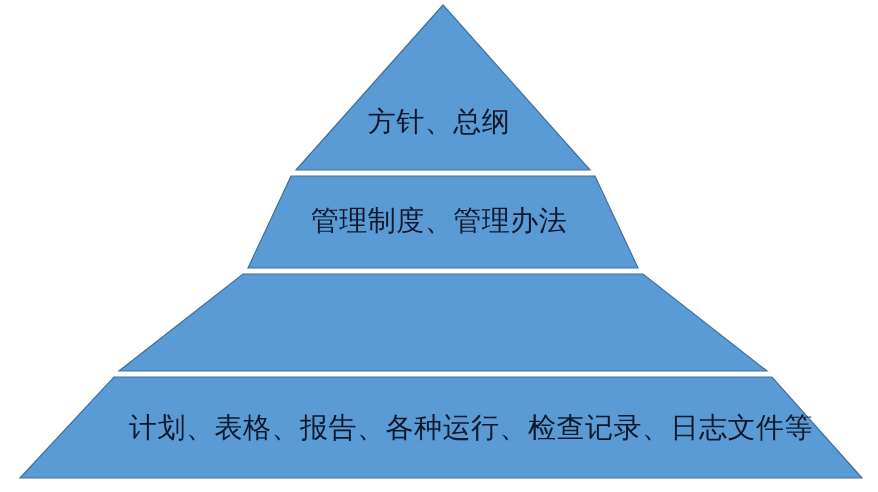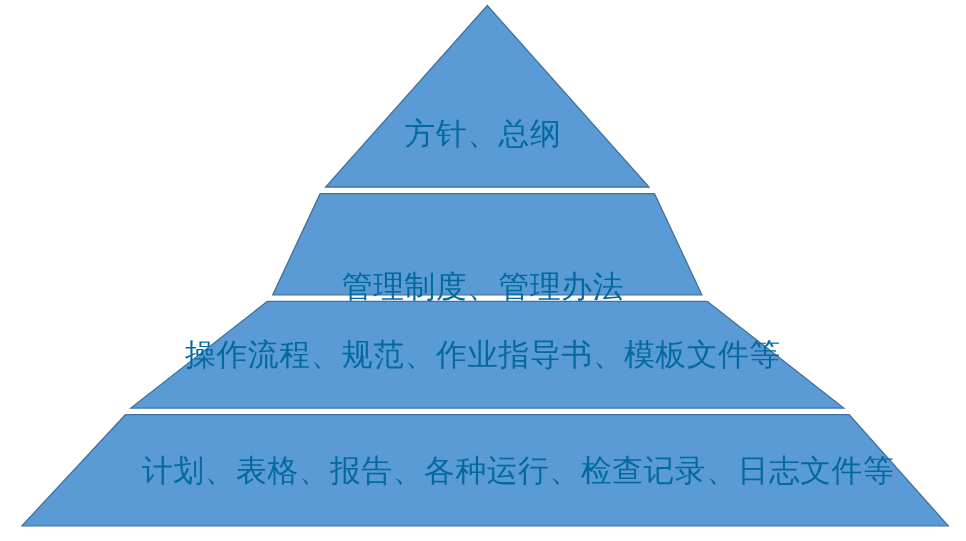--- a/index.html
+++ b/index.html
@@ -29,46 +29,45 @@
   }
   .tier-shape {
     stroke-width: 1.2;
     stroke-linejoin: miter;
   }
   .tier-label {
     position: absolute;
     left: 0;
     width: 878px;
     text-align: center;
-    color: #0369a1;
+    color: #0f172a;
     font-family: "Liberation Sans", "DejaVu Sans", sans-serif;
     font-size: 28px;
     line-height: 1.1;
     letter-spacing: 0.5px;
     white-space: nowrap;
     -webkit-font-smoothing: antialiased;
   }
   #tier-label-1 { top: 107px; }
-  #tier-label-2 { top: 206px; margin-top: 40px; }
+  #tier-label-2 { top: 206px; }
   #tier-label-3 { top: 308px; }
   #tier-label-4 { top: 413px; margin-left: 32px; }
 </style>
 </head>
 <body>
 
 <div id="pyramid-diagram">
 
   <svg id="pyramid-svg" viewBox="0 0 878 492">
     <polygon class="tier-shape" points="443,5 590,170 296,170" fill="#5B9BD5" stroke="#41719C"></polygon>
     <polygon class="tier-shape" points="291,176 595,176 638,268 248,268" fill="#5B9BD5" stroke="#41719C"></polygon>
     <polygon class="tier-shape" points="243,274 643,274 767,371 119,371" fill="#5B9BD5" stroke="#41719C"></polygon>
     <polygon class="tier-shape" points="114,377 772,377 862,478 20,478" fill="#5B9BD5" stroke="#41719C"></polygon>
   </svg>
 
   <div class="tier-label" id="tier-label-1">方针、总纲</div>
 
   <div class="tier-label" id="tier-label-2">管理制度、管理办法</div>
 
-  <div class="tier-label" id="tier-label-3">操作流程、规范、作业指导书、模板文件等</div>
 
   <div class="tier-label" id="tier-label-4">计划、表格、报告、各种运行、检查记录、日志文件等</div>
 
 </div>
 
 </body></html>

